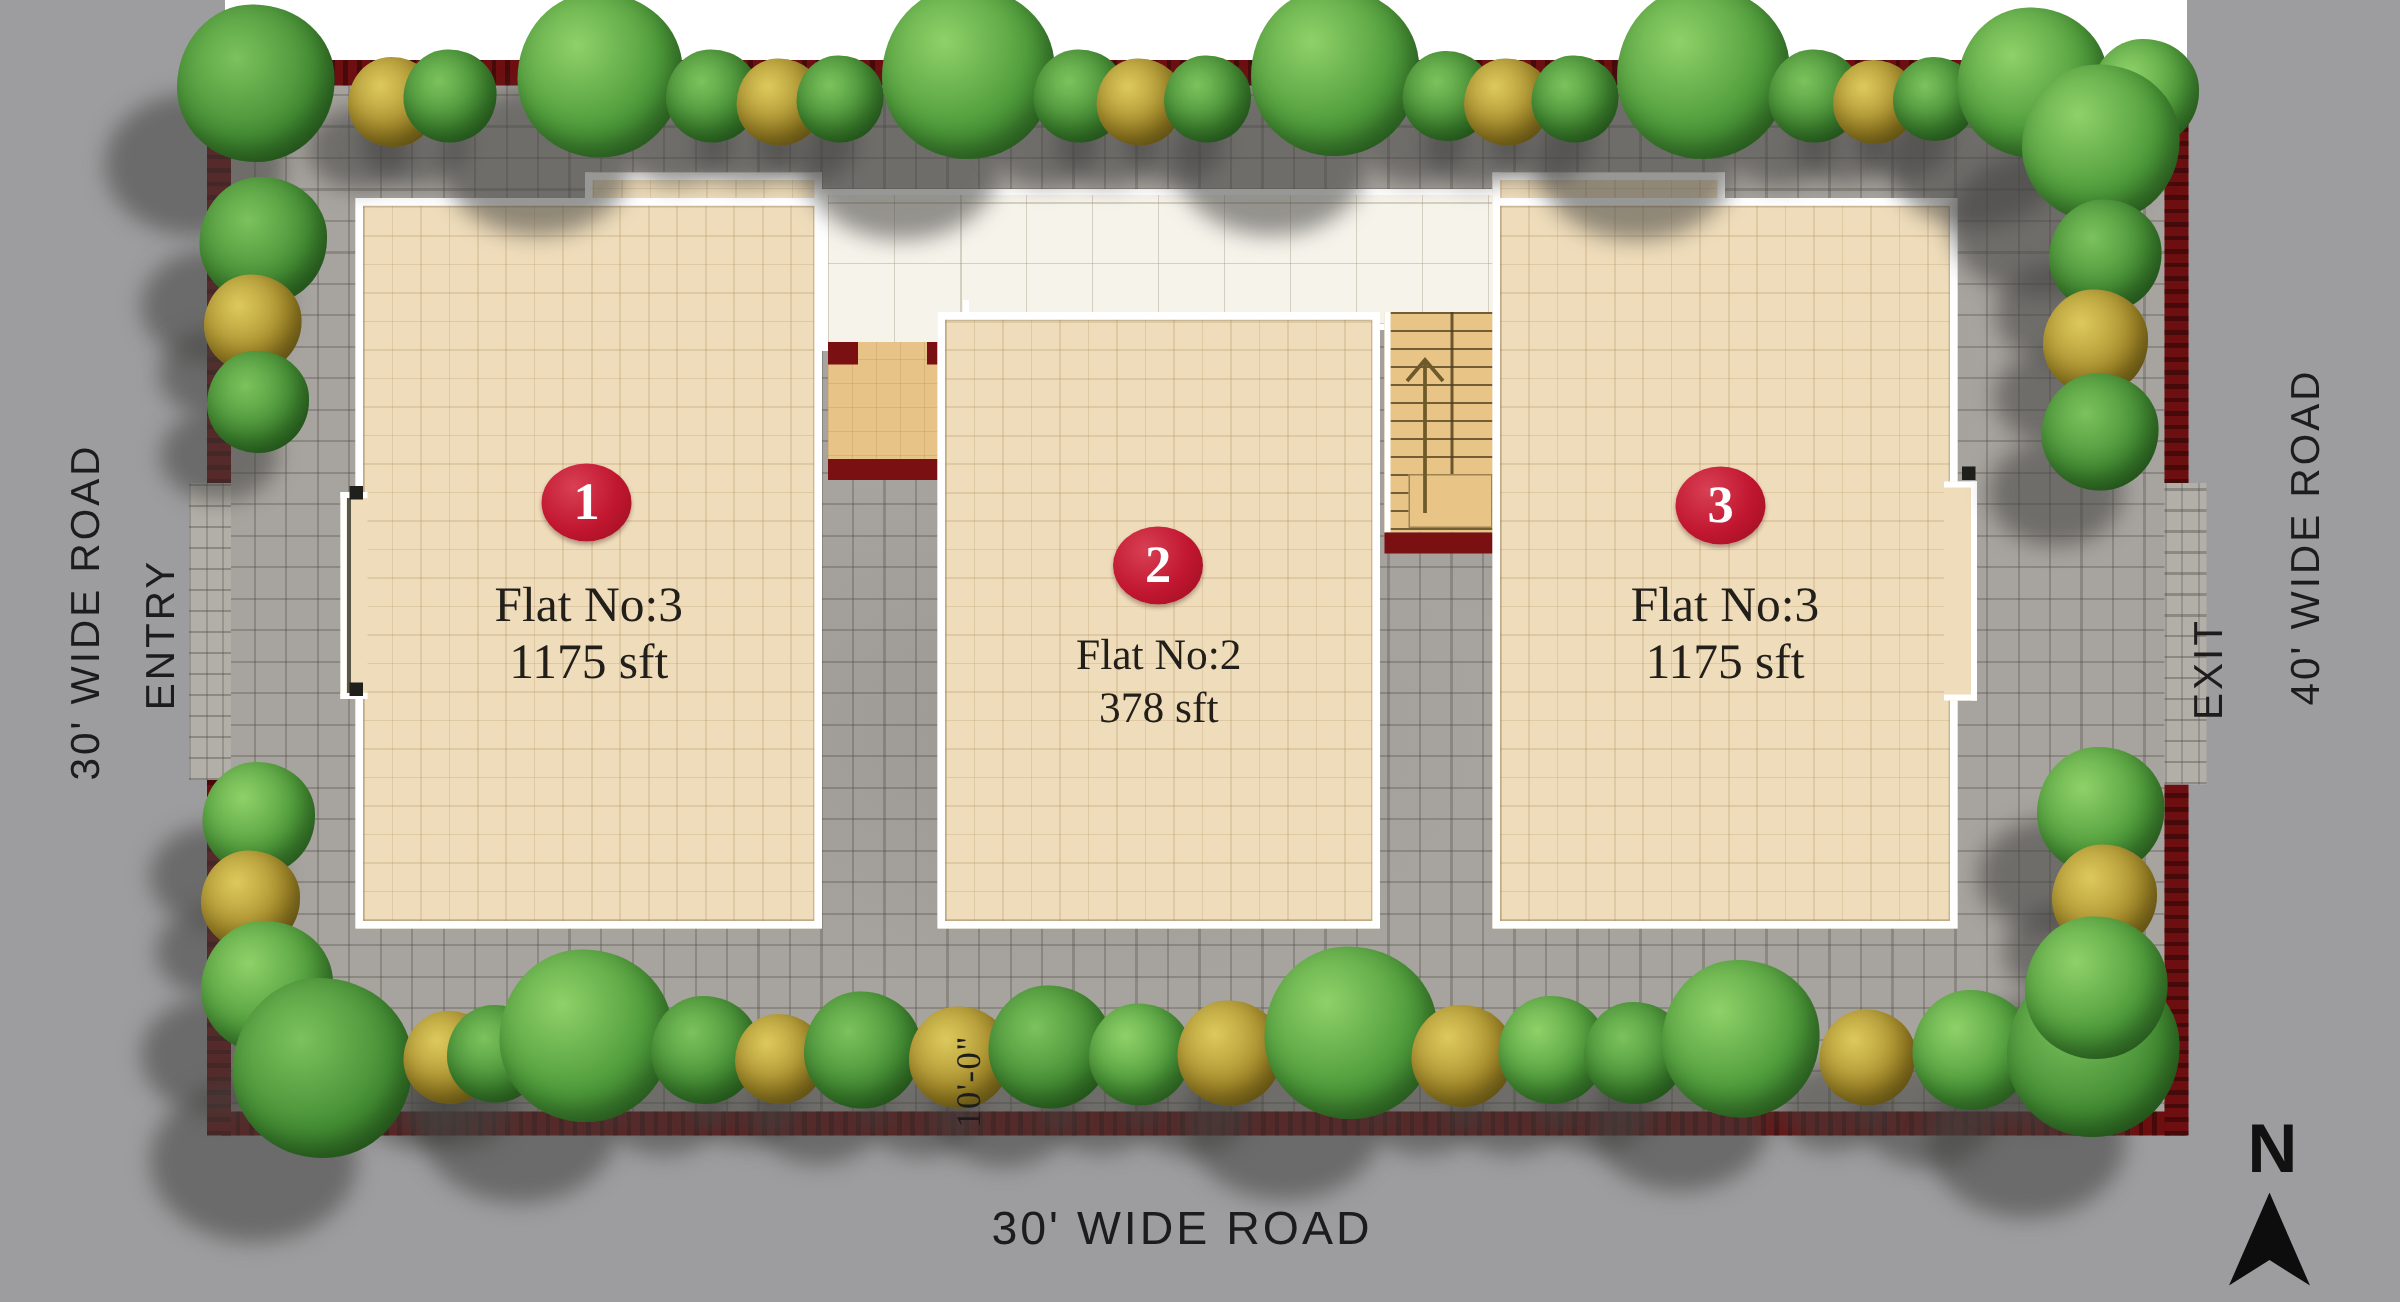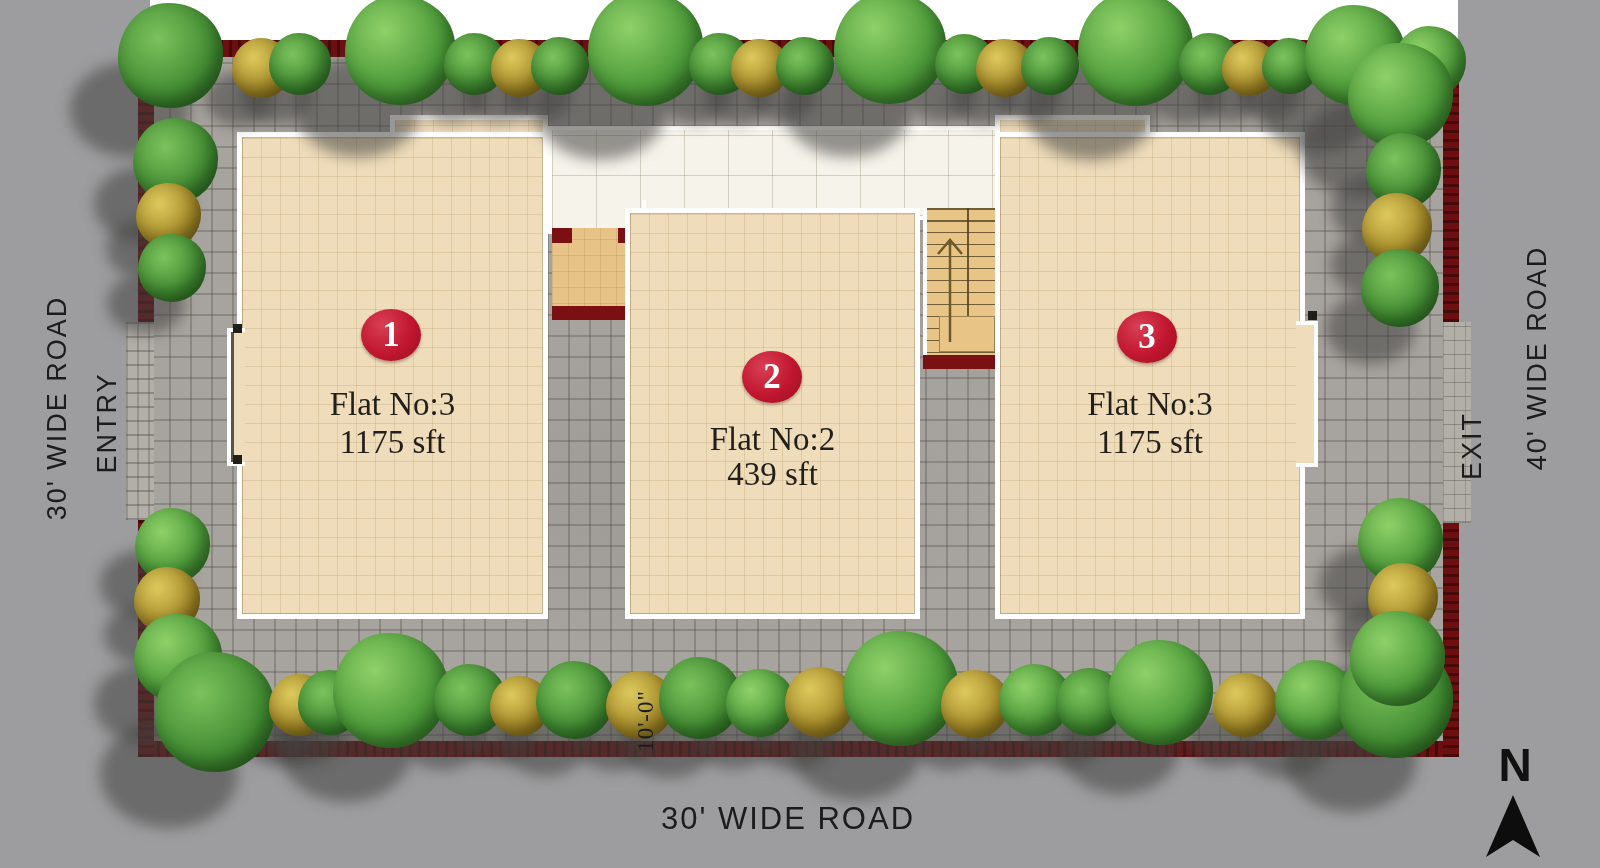--- a/index.html
+++ b/index.html
@@ -79,21 +79,21 @@
   
   .badge{position:absolute;width:60px;height:52px;border-radius:50%;
     background:radial-gradient(circle at 36% 30%, #d84054, #c11630 55%, #97101f 100%);
     color:#ffffff;font-family:"Liberation Serif",serif;font-weight:bold;font-size:35px;
     display:flex;align-items:center;justify-content:center;
     box-shadow:0 2px 3px rgba(60,20,20,.35);}
   .flat-text{position:absolute;text-align:center;color:#221f1a;
     font-family:"Liberation Serif",serif;line-height:1.15;}
   .flat-name{font-size:33px;}
   .flat-area{font-size:33px;}
-  .flat2 .flat-name,.flat2 .flat-area{font-size:33px;}
+  .flat2 .flat-name,.flat2 .flat-area{font-size:29px;}
 
   
   #shadow-layer,#tree-layer{position:absolute;left:0;top:0;width:100%;height:100%;pointer-events:none;}
   #shadow-layer{z-index:30;}#tree-layer{z-index:31;}
   .tree-shadow{position:absolute;border-radius:50%;background:rgba(66,66,63,.55);filter:blur(7px);}
   .tree{position:absolute;border-radius:48% 52% 50% 50% / 53% 47% 52% 48%;
     box-shadow:inset -6px -9px 16px rgba(15,45,10,.45);}
   .tree-g{background:radial-gradient(circle at 36% 32%, #8fd169, #4f9c3b 55%, #2e6c26 92%);}
   .tree-g:nth-child(odd){background:radial-gradient(circle at 38% 34%, #7cc25d, #438c33 58%, #275e20 92%);}
   .tree-y{background:radial-gradient(circle at 36% 32%, #dcc95c, #a98e2c 58%, #6e5d1a 92%);
@@ -166,21 +166,21 @@
   <div class="protrusion"></div>
   <div class="door-mark" style="left:1308px;top:311px;"></div>
 
   <div class="badge" style="left:361px;top:309px;">1</div>
   <div class="flat-text flat-name" style="left:237px;top:386px;width:311px;">Flat No:3</div>
   <div class="flat-text flat-area" style="left:237px;top:424px;width:311px;">1175 sft</div>
 
   <div class="flat2">
     <div class="badge" style="left:742px;top:351px;">2</div>
     <div class="flat-text flat-name" style="left:625px;top:421px;width:295px;">Flat No:2</div>
-    <div class="flat-text flat-area" style="left:625px;top:456px;width:295px;">439 sft</div>
+    <div class="flat-text flat-area" style="left:625px;top:456px;width:295px;">378 sft</div>
   </div>
 
   <div class="badge" style="left:1117px;top:311px;">3</div>
   <div class="flat-text flat-name" style="left:995px;top:386px;width:310px;">Flat No:3</div>
   <div class="flat-text flat-area" style="left:995px;top:424px;width:310px;">1175 sft</div>
 
   <div id="shadow-layer">
       <div class="tree-shadow" style="left: 69.725px; top: 62.35px; width: 120.75px; height: 94.5px;"></div>
       <div class="tree-shadow" style="left: 204.7px; top: 72.2px; width: 69px; height: 54px;"></div>
       <div class="tree-shadow" style="left: 240.79px; top: 68.34px; width: 71.3px; height: 55.8px;"></div>

